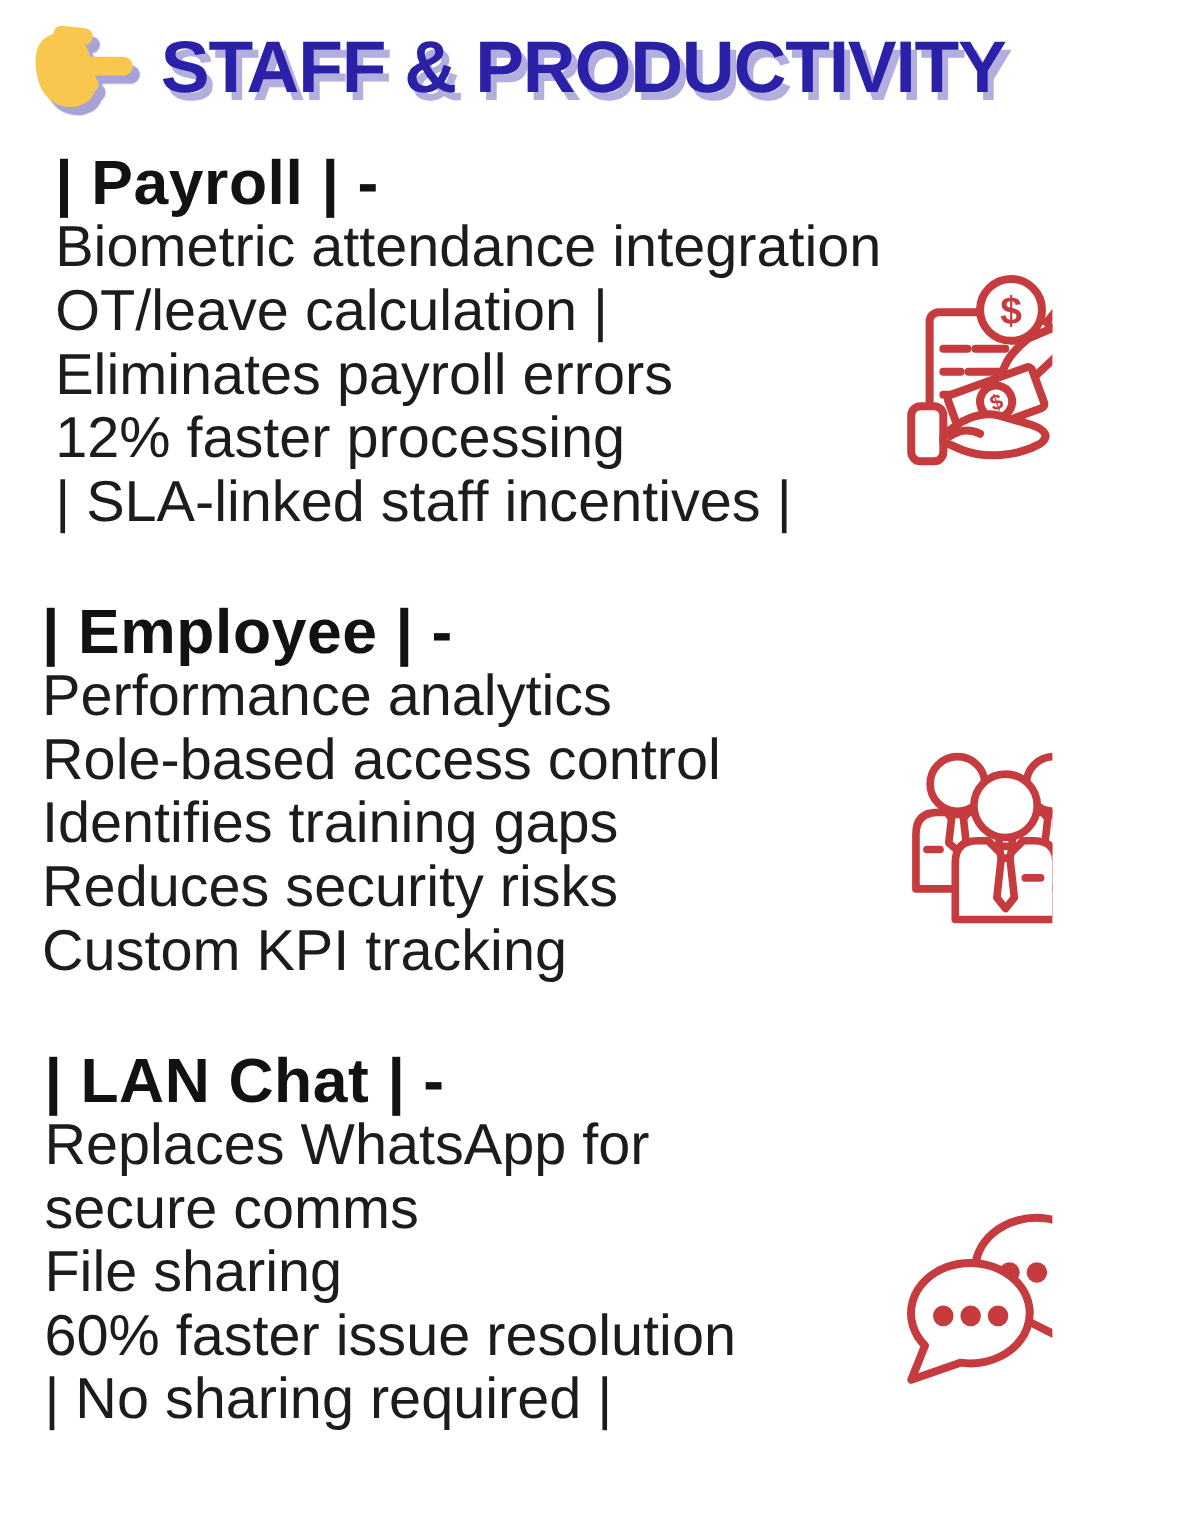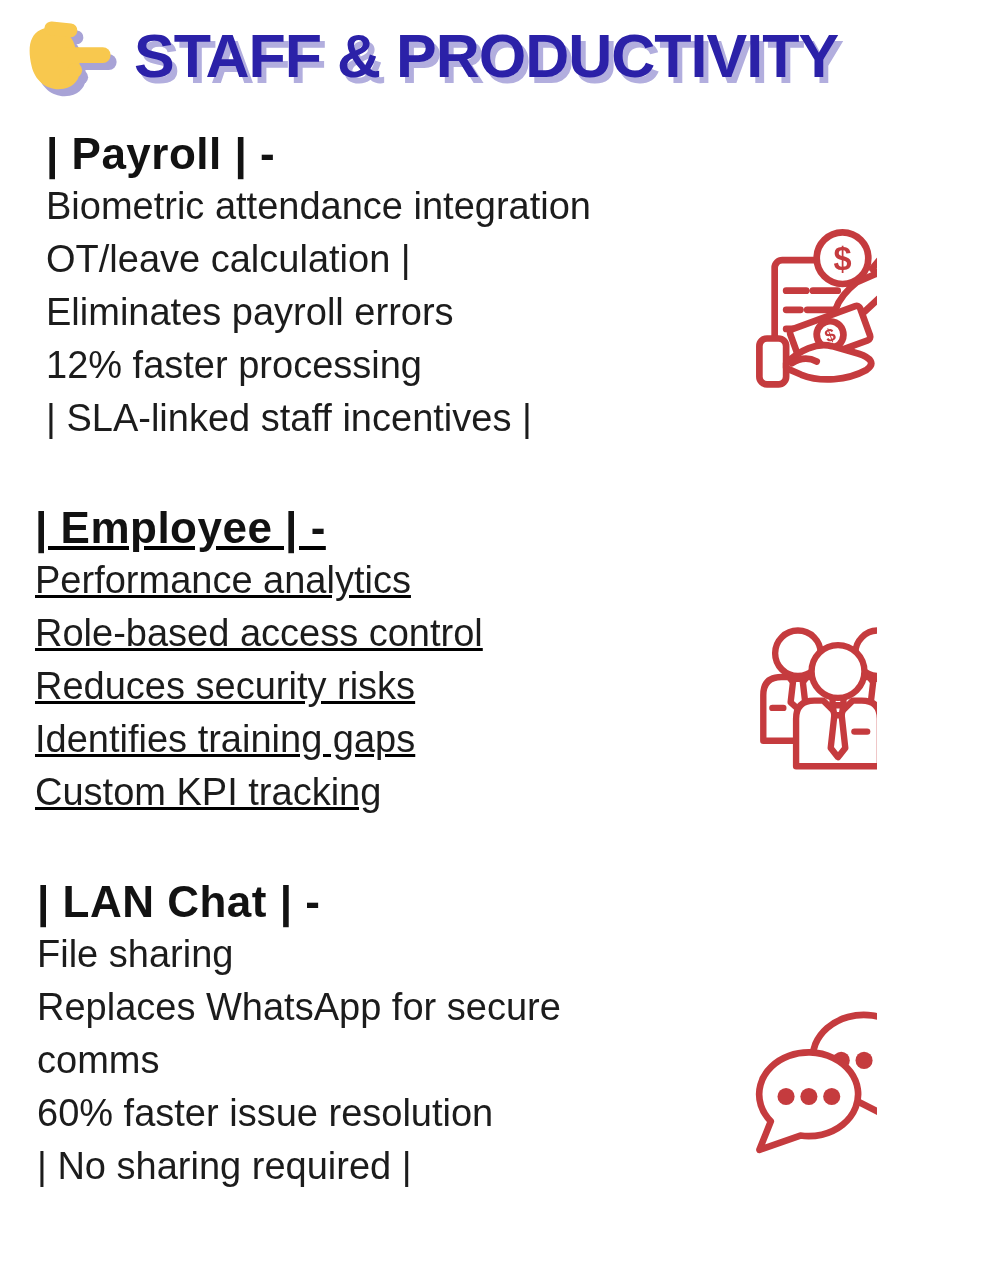--- a/index.html
+++ b/index.html
@@ -26,35 +26,35 @@
     font-weight:700;
     letter-spacing:-1px;
     color:#2b21a8;
     text-shadow:5px 6px 0 #b2aede;
     white-space:nowrap;
   }
   
   .section{position:relative;}
   .sec-header{
     margin:0;
-    font-size:44px;
+    font-size:52px;
     font-weight:700;
     color:#121212;
     line-height:53px;
     letter-spacing:0.5px;
   }
   .line{
     margin:0;
-    font-size:38px;
+    font-size:48px;
     font-weight:400;
     color:#1c1c1c;
     line-height:53px;
   }
   .section-payroll{margin-top:28px;padding-left:46px;}
-  .section-employee{margin-top:56px;padding-left:35px;text-decoration:underline;}
+  .section-employee{margin-top:56px;padding-left:35px;}
   .section-lanchat{margin-top:56px;padding-left:37px;}
   .section-lanchat .line{max-width:640px;}
   
   .icon{position:absolute;}
   .icon svg{display:block;width:100%;height:100%;}
   .icon-payroll{left:746px;top:220px;width:172px;height:172px;}
   .icon-team{left:756px;top:616px;width:164px;height:162px;}
   .icon-chat{left:748px;top:998px;width:176px;height:160px;}
   .stroke{fill:#ffffff;stroke:#c53b3e;stroke-width:7;stroke-linejoin:round;stroke-linecap:round;}
   .strokeonly{fill:none;stroke:#c53b3e;stroke-width:7;stroke-linejoin:round;stroke-linecap:round;}
@@ -86,29 +86,29 @@
     <p class="line">OT/leave calculation |</p>
     <p class="line">Eliminates payroll errors</p>
     <p class="line">12% faster processing</p>
     <p class="line">| SLA-linked staff incentives |</p>
   </section>
 
   <section class="section section-employee">
     <h2 class="sec-header">| Employee | -</h2>
     <p class="line">Performance analytics</p>
     <p class="line">Role-based access control</p>
+    <p class="line">Identifies training gaps</p>
     <p class="line">Reduces security risks</p>
-    <p class="line">Identifies training gaps</p>
     <p class="line">Custom KPI tracking</p>
   </section>
 
   <section class="section section-lanchat">
     <h2 class="sec-header">| LAN Chat | -</h2>
+    <p class="line">Replaces WhatsApp for secure comms</p>
     <p class="line">File sharing</p>
-    <p class="line">Replaces WhatsApp for secure comms</p>
     <p class="line">60% faster issue resolution</p>
     <p class="line">| No sharing required |</p>
   </section>
 
   <div class="icon icon-payroll">
     <svg viewBox="0 0 180 180" aria-hidden="true">
       <rect class="stroke" x="30" y="42" width="80" height="110" rx="8"></rect>
       <path class="strokeonly" d="M42 74 H63 M70 74 H96"></path>
       <path class="strokeonly" d="M42 94 H57 M64 94 H94"></path>
       <path class="strokeonly" d="M42 114 H53 M60 114 H90"></path>

